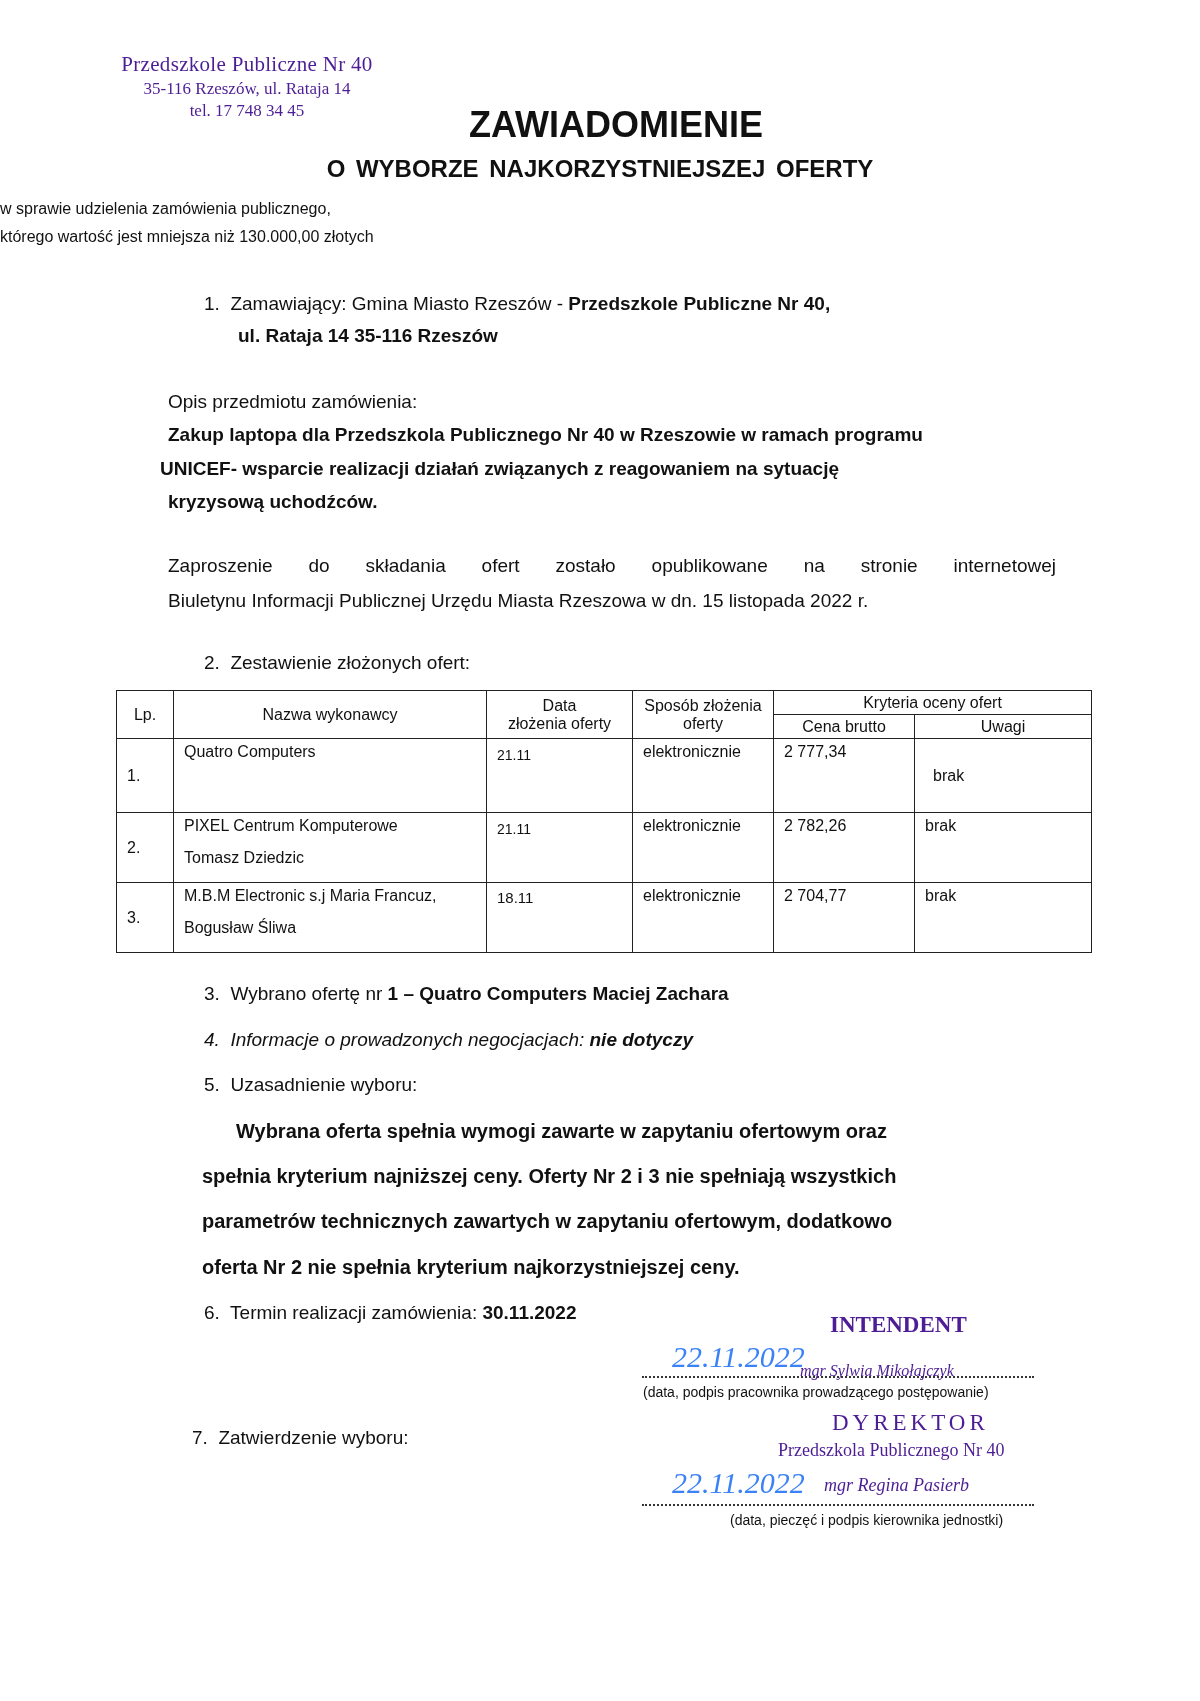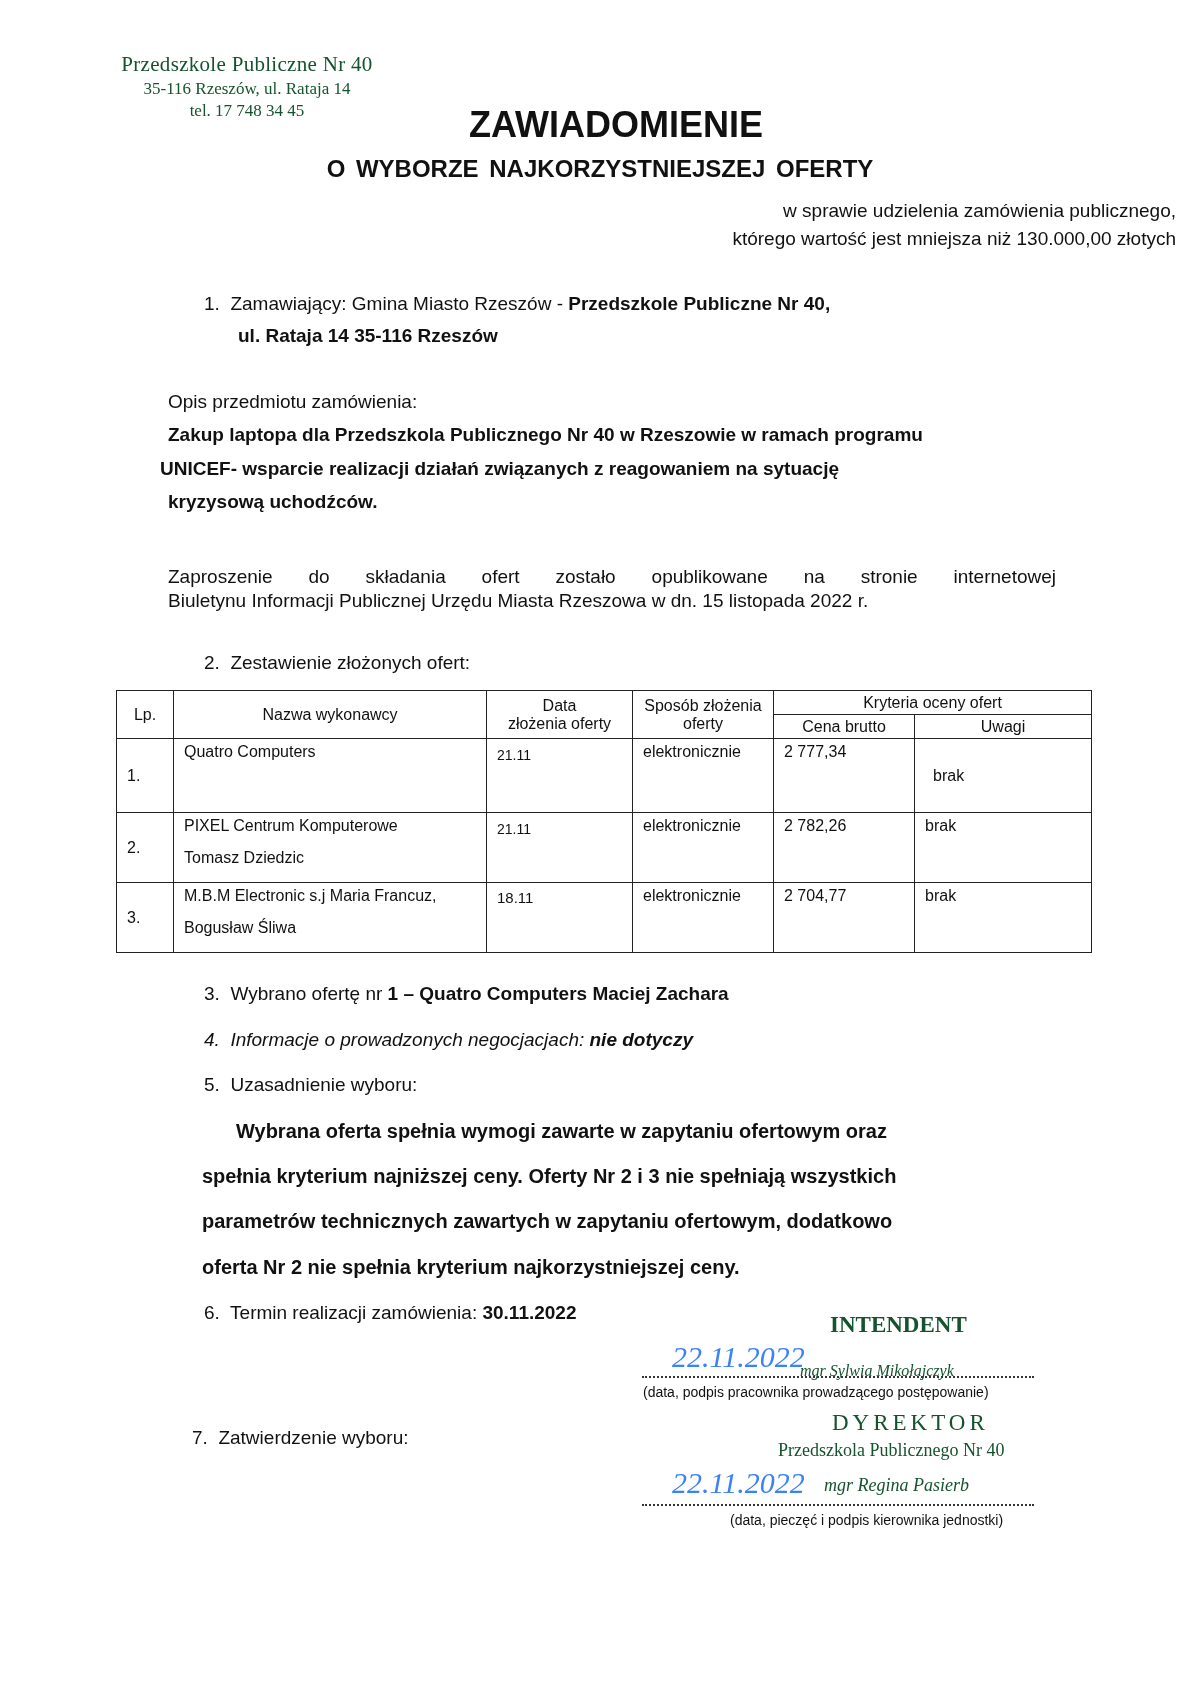--- a/index.html
+++ b/index.html
@@ -1,24 +1,24 @@
 <!DOCTYPE html>
 <html><head>
 <meta charset="utf-8">
 <style>
   html,body{margin:0;padding:0;background:#ffffff;}
   body{width:1200px;height:1701px;position:relative;overflow:hidden;font-family:"Liberation Sans",sans-serif;color:#111;}
   .abs{position:absolute;}
-  .stamp{font-family:"Liberation Serif",serif;color:#14532d;text-align:center;}
+  .stamp{font-family:"Liberation Serif",serif;color:#4c1d95;text-align:center;}
   .stamp .l1{font-size:21px;letter-spacing:.3px;}
   .stamp .l2,.stamp .l3{font-size:17px;}
   .title{left:0;width:1200px;text-align:center;font-weight:bold;}
   .t1{top:104px;font-size:36px;padding-left:16px;}
   .t2{top:155px;font-size:24px;word-spacing:4px;}
-  .sub{left:0;width:1176px;text-align:right;font-size:19px;}
+  .sub{left:0;width:1176px;text-align:left;font-size:16px;}
   .txt{font-size:19px;}
   .b{font-weight:bold;}
   .just{text-align:justify;text-align-last:justify;}
   table.offers{position:absolute;left:116px;top:690px;width:976px;border-collapse:collapse;font-size:16px;}
   table.offers td,table.offers th{border:1.5px solid #222;font-weight:normal;vertical-align:top;padding:4px 10px;}
   table.offers th{text-align:center;vertical-align:middle;padding:2px 6px;}
   .lp{width:36px;vertical-align:middle !important;}
   .line2{margin-top:14px;}
   .sigline{border-bottom:2px dotted #333;}
   .hand{font-family:"Liberation Serif",serif;font-style:italic;color:#3b82f6;}
@@ -42,21 +42,21 @@
   <span>1.</span>&nbsp;
   <span>Zamawiający: Gmina Miasto Rzeszów - </span><span class="b">Przedszkole Publiczne Nr 40,</span>
 </div>
 <div class="abs txt b" style="left:238px;top:325px;">ul. Rataja 14 35-116 Rzeszów</div>
 
 <div class="abs txt" style="left:168px;top:391px;">Opis przedmiotu zamówienia:</div>
 <div class="abs txt b" style="left:168px;top:424px;">Zakup laptopa dla Przedszkola Publicznego Nr 40 w Rzeszowie w ramach programu</div>
 <div class="abs txt b" style="left:160px;top:458px;">UNICEF- wsparcie realizacji działań związanych z reagowaniem na sytuację</div>
 <div class="abs txt b" style="left:168px;top:491px;">kryzysową uchodźców.</div>
 
-<div class="abs txt just" style="left:168px;top:555px;width:888px;margin-top:11px;">Zaproszenie do składania ofert zostało opublikowane na stronie internetowej</div>
+<div class="abs txt just" style="left:168px;top:555px;width:888px;">Zaproszenie do składania ofert zostało opublikowane na stronie internetowej</div>
 <div class="abs txt" style="left:168px;top:590px;">Biuletynu Informacji Publicznej Urzędu Miasta Rzeszowa w dn. 15 listopada 2022 r.</div>
 
 <div class="abs txt" style="left:204px;top:652px;">
   <span>2.</span>&nbsp;
   <span>Zestawienie złożonych ofert:</span>
 </div>
 
 <table class="offers">
   <thead>
     <tr style="height:24px;">

